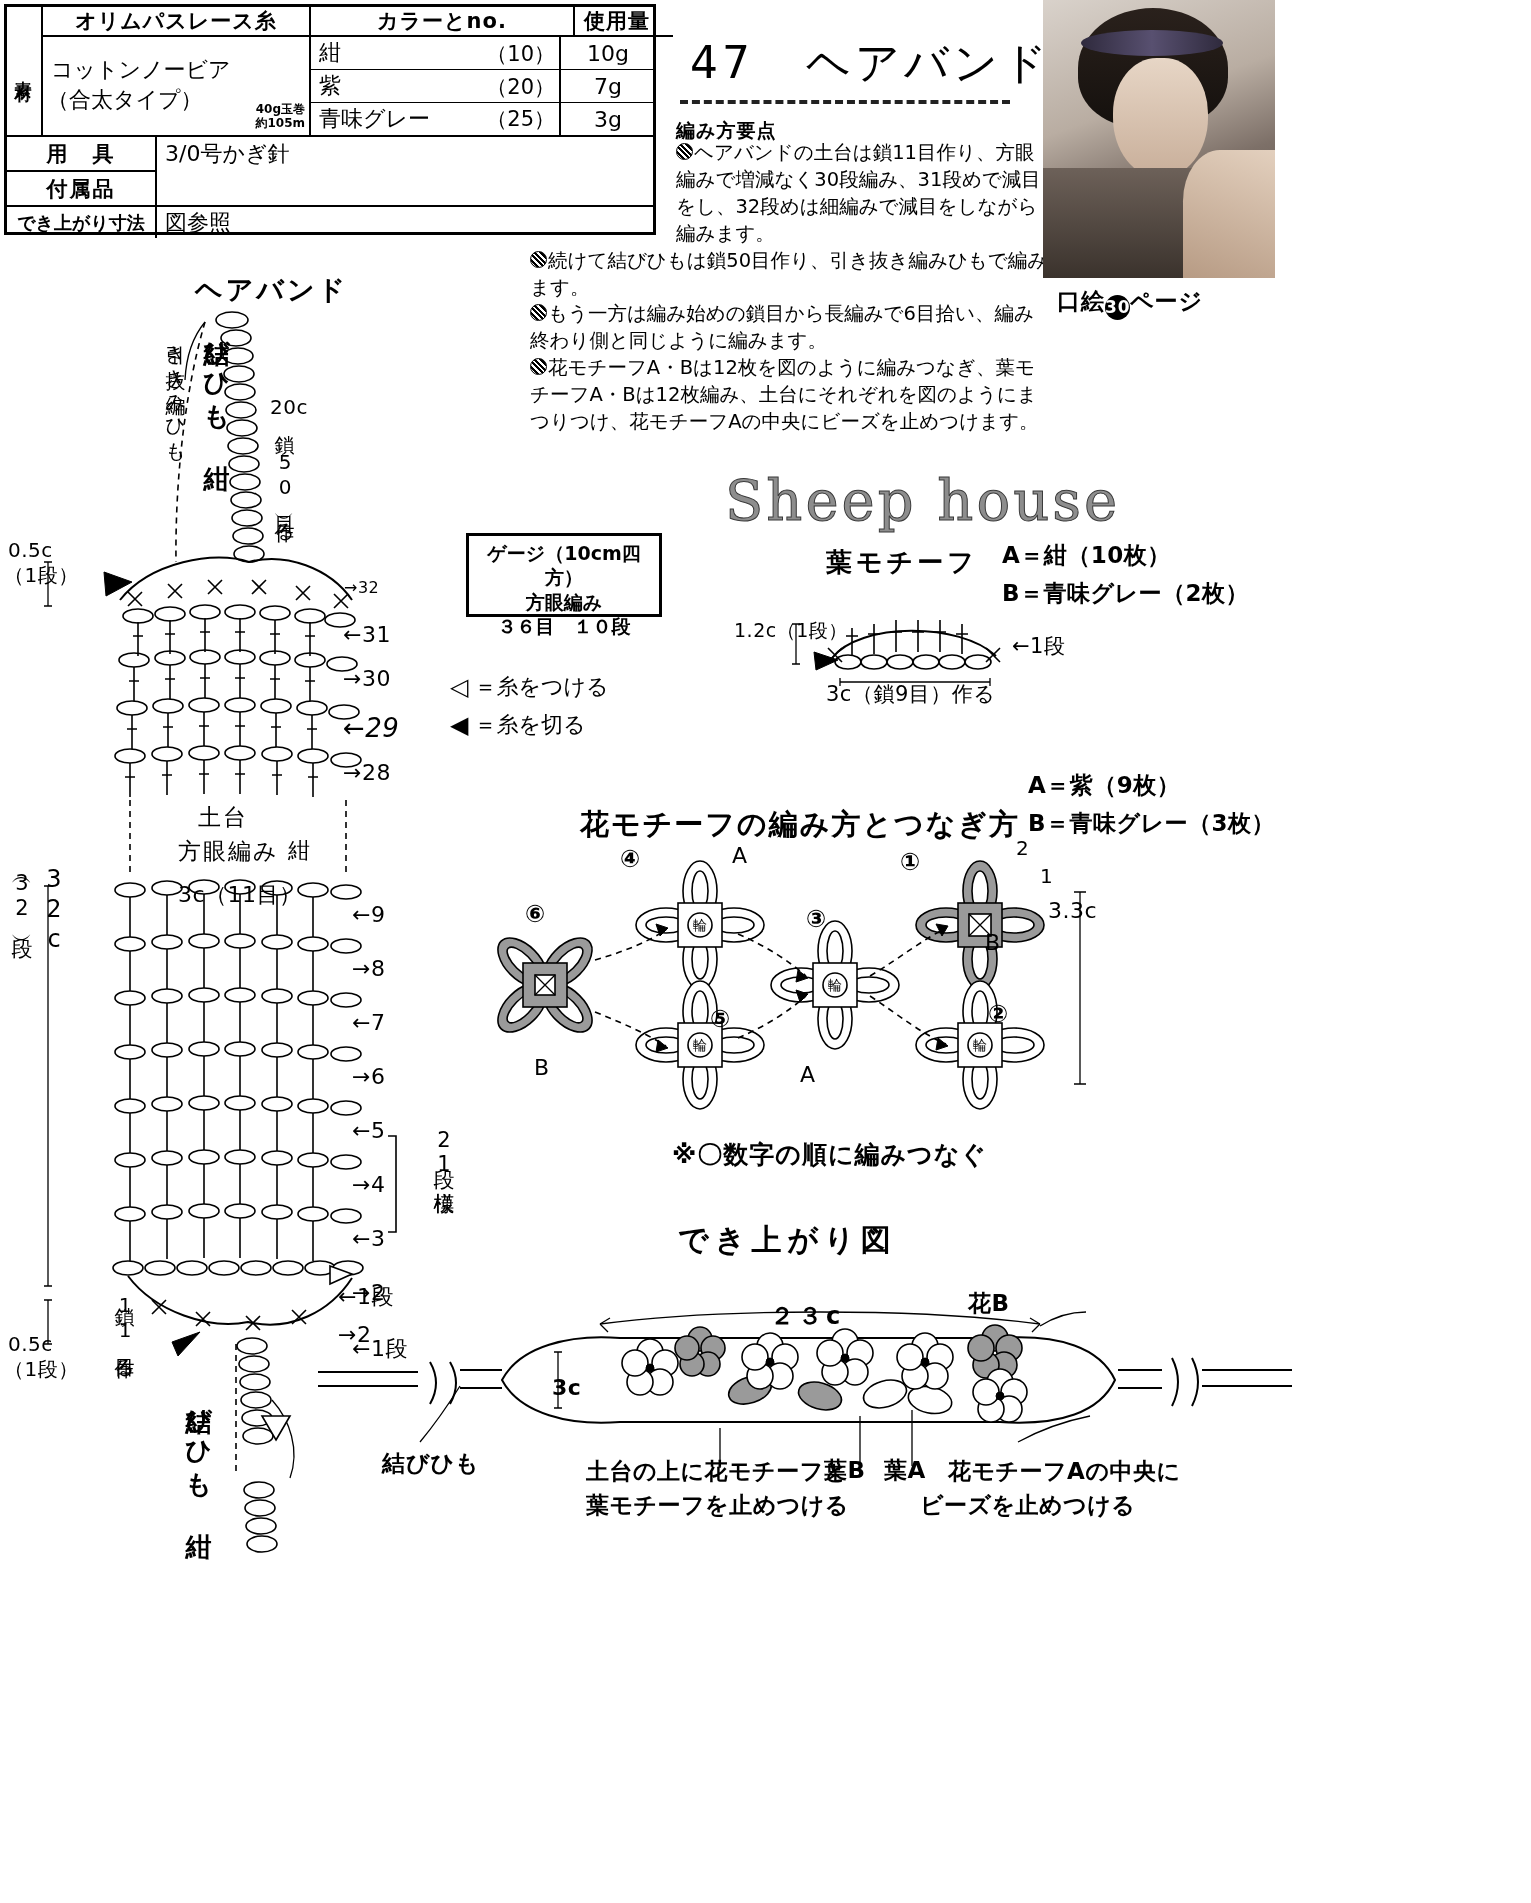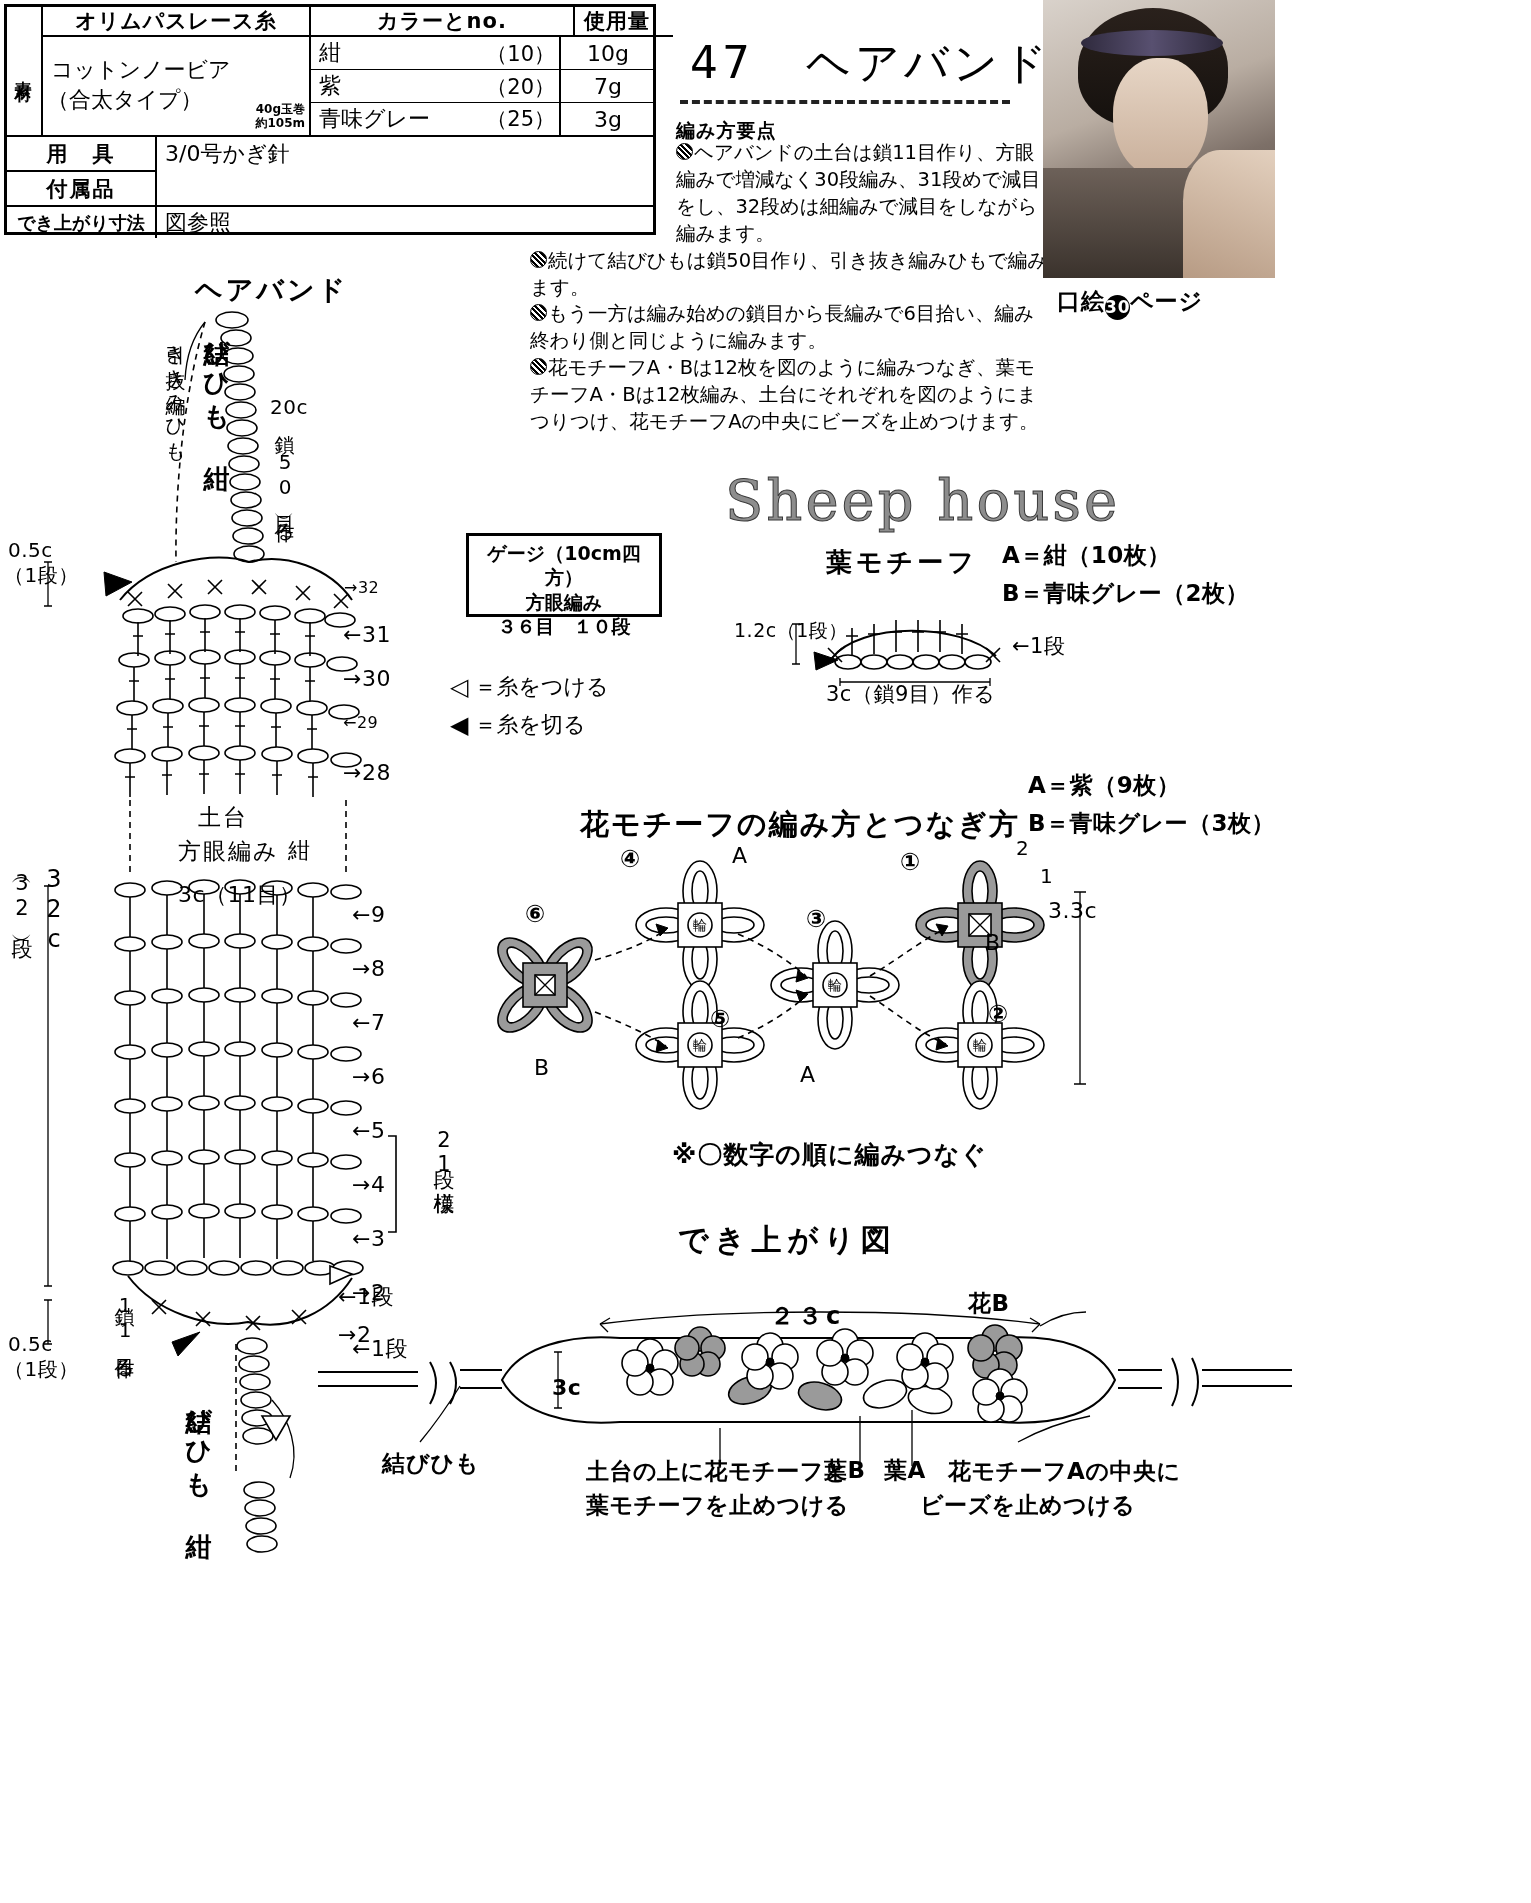--- a/index.html
+++ b/index.html
@@ -386,21 +386,21 @@
 <div class="lbl vtxt" style="left:163px;top:330px;font-size:20px;letter-spacing:1px;">引き抜き編みひも</div>
 
 <div class="lbl" style="left:270px;top:395px;font-size:20px;">20c</div>
 <div class="lbl vtxt" style="left:272px;top:420px;font-size:20px;letter-spacing:1px;">鎖</div>
 <div class="lbl vtxt" style="left:272px;top:450px;font-size:20px;letter-spacing:1px;">50目）</div>
 <div class="lbl vtxt" style="left:272px;top:508px;font-size:20px;letter-spacing:1px;">作る</div>
 
 <div class="lbl" style="left:344px;top:578px;font-size:16px;">→32</div>
 <div class="lbl" style="left:343px;top:622px;font-size:22px;">←31</div>
 <div class="lbl" style="left:343px;top:666px;font-size:22px;">→30</div>
-<div class="lbl" style="left:343px;top:713px;font-size:16px;">←29</div>
+<div class="lbl" style="left:343px;top:713px;font-size:26px;font-style:italic;">←29</div>
 <div class="lbl" style="left:343px;top:760px;font-size:22px;">→28</div>
 
 <div class="lbl" style="left:198px;top:802px;font-size:23px;letter-spacing:2px;">土台</div>
 <div class="lbl" style="left:178px;top:836px;font-size:23px;letter-spacing:2px;">方眼編み</div>
 <div class="lbl" style="left:288px;top:836px;font-size:22px;">紺</div>
 <div class="lbl" style="left:178px;top:880px;font-size:22px;">3c（11目）</div>
 
 <div class="lbl" style="left:352px;top:902px;font-size:22px;">←9</div>
 <div class="lbl" style="left:352px;top:956px;font-size:22px;">→8</div>
 <div class="lbl" style="left:352px;top:1010px;font-size:22px;">←7</div>

